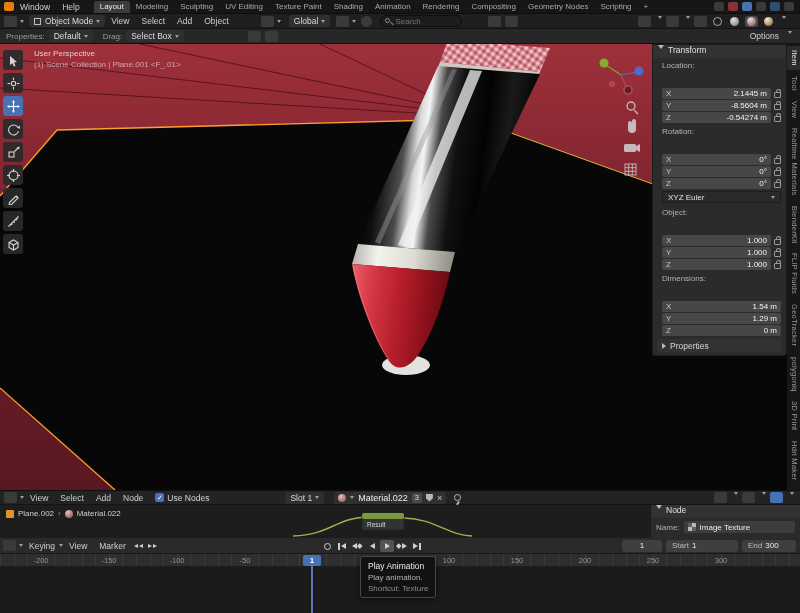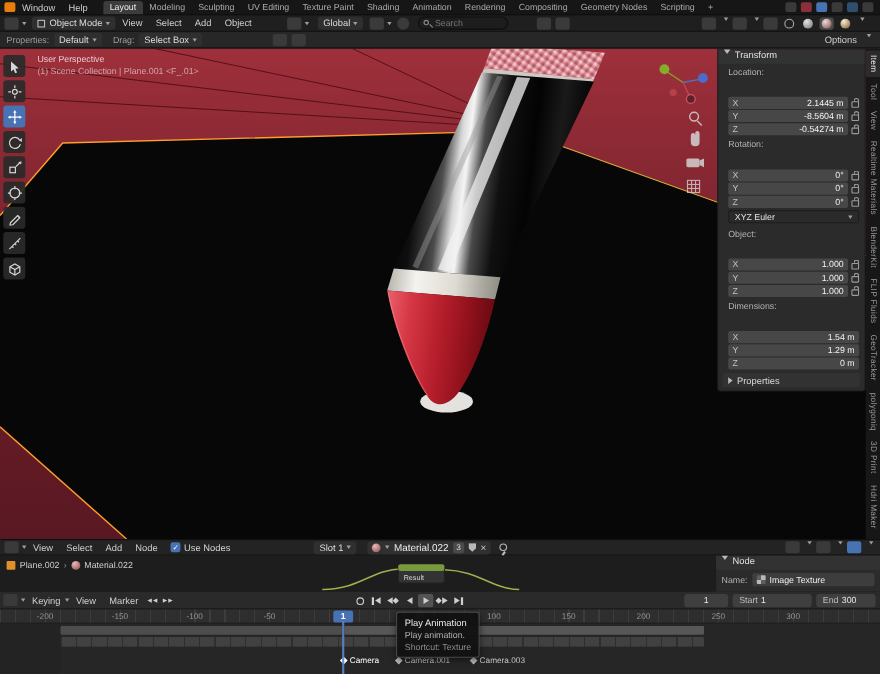--- a/index.html
+++ b/index.html
@@ -625,33 +625,20 @@
     <span class="rnum" style="left:245px">-50</span>
     <span class="rnum" style="left:381px">50</span>
     <span class="rnum" style="left:449px">100</span>
     <span class="rnum" style="left:517px">150</span>
     <span class="rnum" style="left:585px">200</span>
     <span class="rnum" style="left:653px">250</span>
     <span class="rnum" style="left:721px">300</span>
     <div class="phbadge">1</div>
   </div>
 
-  <div id="tracks">
-    <div class="chanbg"></div>
-    <div class="strip" style="left:55px;top:2px;width:256px;background:#4d4d4d"></div>
-    <div class="strip" style="left:313px;top:2px;width:327px;background:#575757"></div>
-    <div class="strip" style="left:55px;top:12px;width:585px;height:9px;background:#414141;background-image:repeating-linear-gradient(90deg,rgba(0,0,0,.28) 0 1px,transparent 1px 14px)"></div>
-
-    <div class="mark" style="left:310px;top:31px;background:#ffffff"></div>
-    <span class="mlabel" style="left:318px;top:29px;color:#ffffff">Camera</span>
-    <div class="mark" style="left:360px;top:31px;background:#bdbdbd"></div>
-    <span class="mlabel" style="left:368px;top:29px;color:#c2c2c2">Camera.001</span>
-    <div class="mark" style="left:428px;top:31px;background:#bdbdbd"></div>
-    <span class="mlabel" style="left:436px;top:29px;color:#c2c2c2">Camera.003</span>
-  </div>
 
   <div id="playhead"></div>
 
   <div id="tooltip">
     <div class="t1">Play Animation</div>
     <div class="t2">Play animation.</div>
     <div class="t3">Shortcut: Texture</div>
   </div>
 
 </div>

